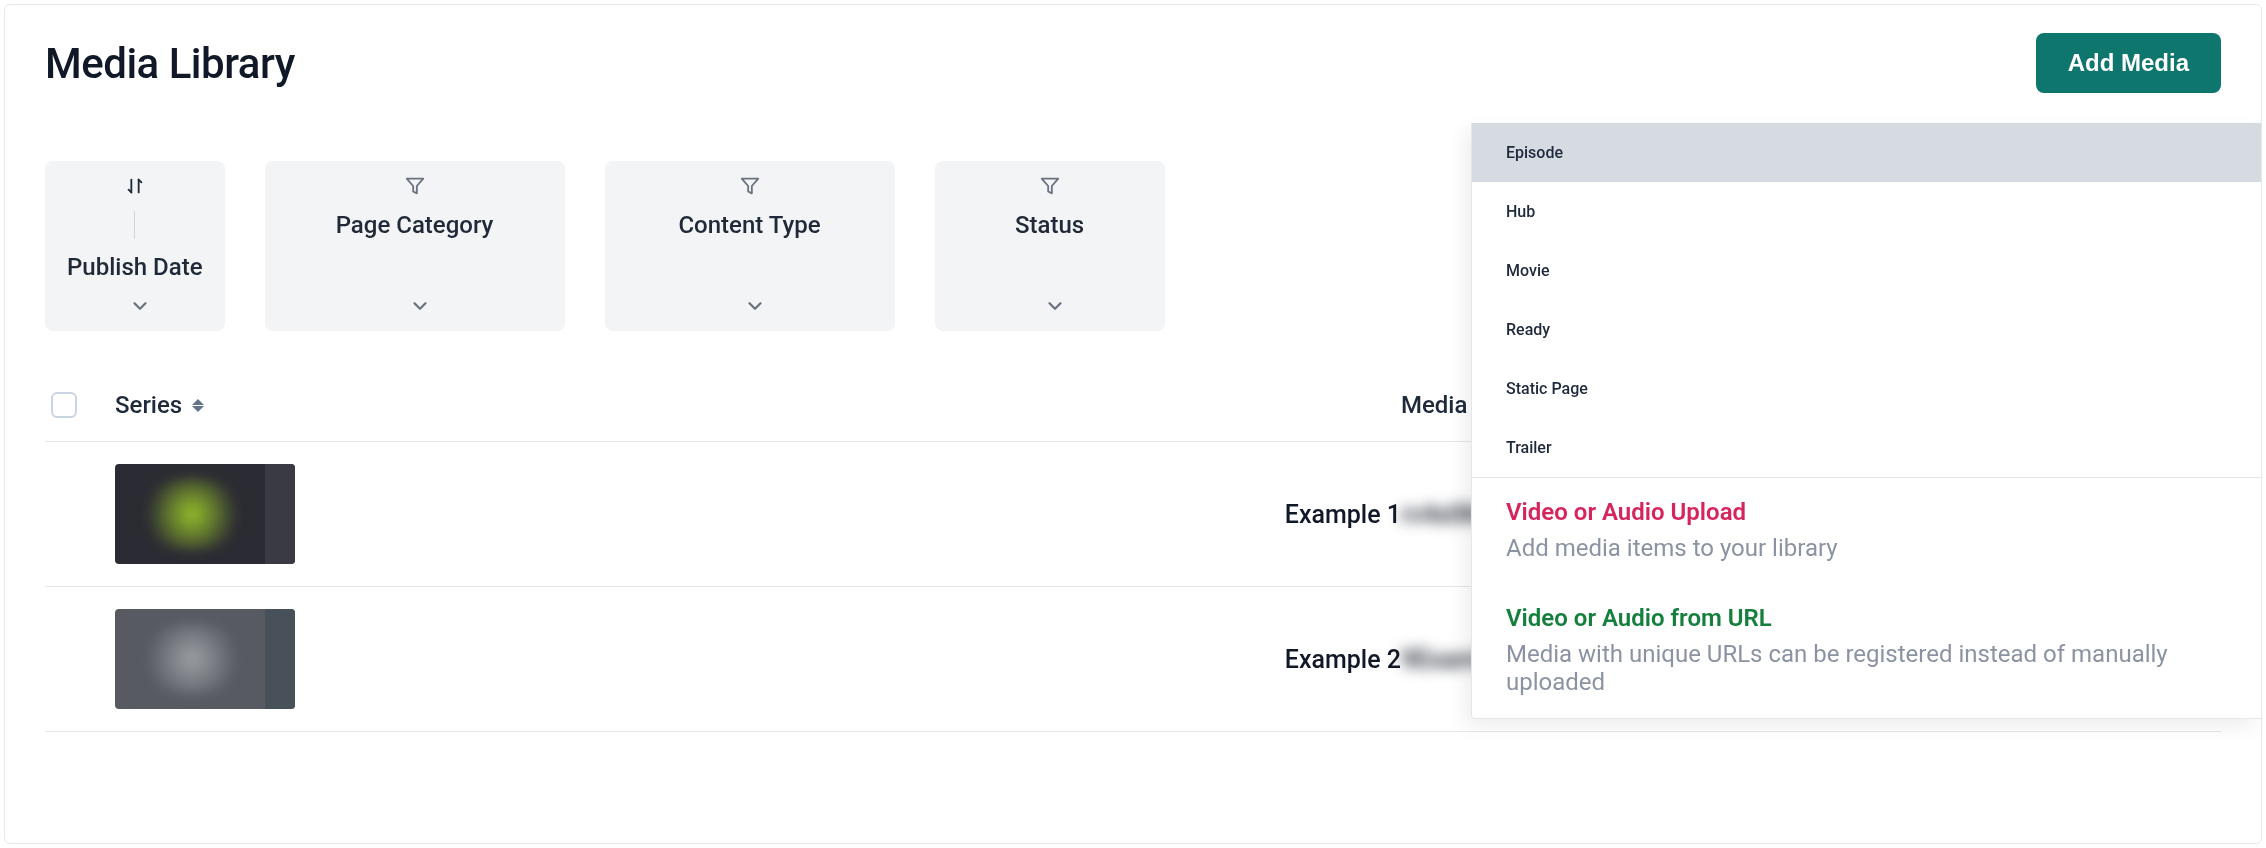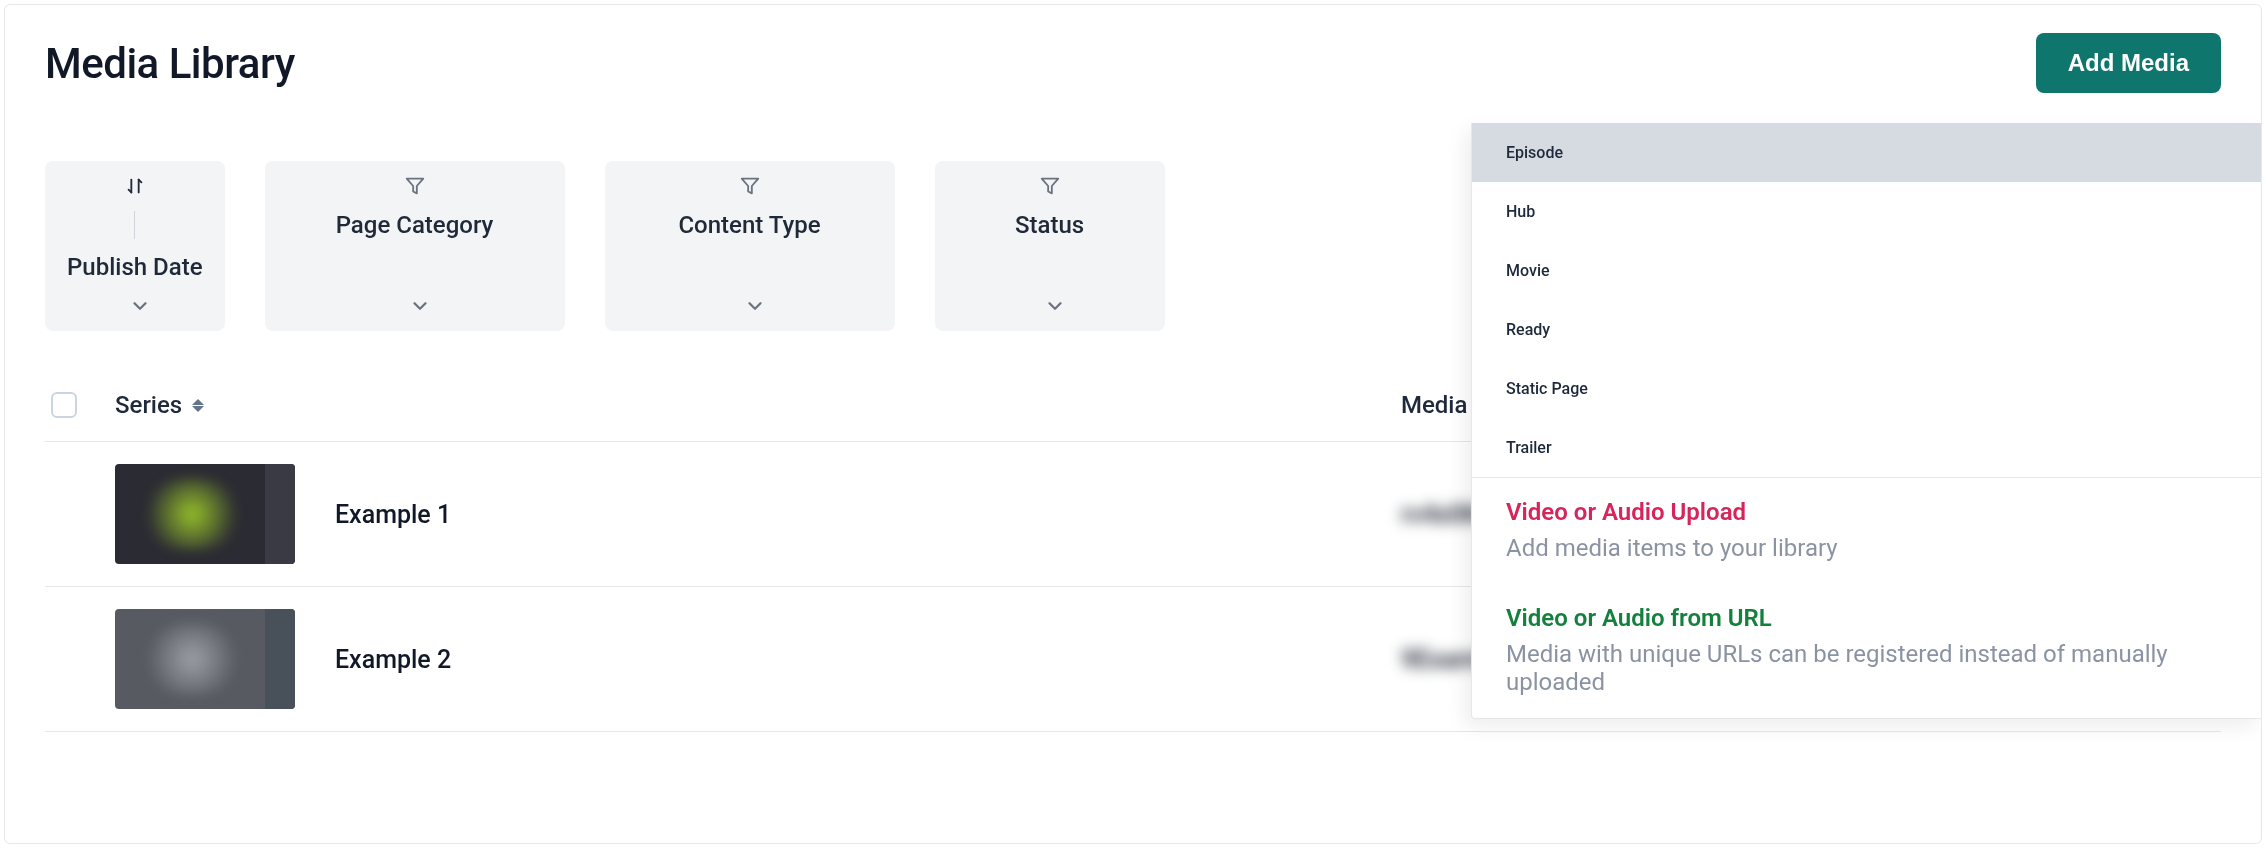--- a/index.html
+++ b/index.html
@@ -177,21 +177,21 @@
       width: 110px;
       height: 72px;
       border-radius: 50%;
       filter: blur(6px);
     }
     .glow.green { background: radial-gradient(circle, rgba(170,220,40,0.85) 0%, rgba(30,30,40,0) 70%); }
     .glow.grey { background: radial-gradient(circle, rgba(180,185,190,0.75) 0%, rgba(60,60,70,0) 70%); }
     .cell-title { font-size: 25px; color: #111827; }
     .cell-mediaid { font-size: 25px; color: #111827; filter: blur(7px); }
     .cell-status { font-size: 25px; color: #111827; }
-    .col-title.data { display:flex; align-items:center; }
+    .col-title.data { display:flex; align-items:center;justify-content:space-between; }
     .col-mediaid.data { display:flex; align-items:center; }
     .col-status.data { display:flex; align-items:center; }
 
     
     .dropdown {
       position: absolute;
       top: 118px;
       right: 0;
       width: 790px;
       background: #fff;

